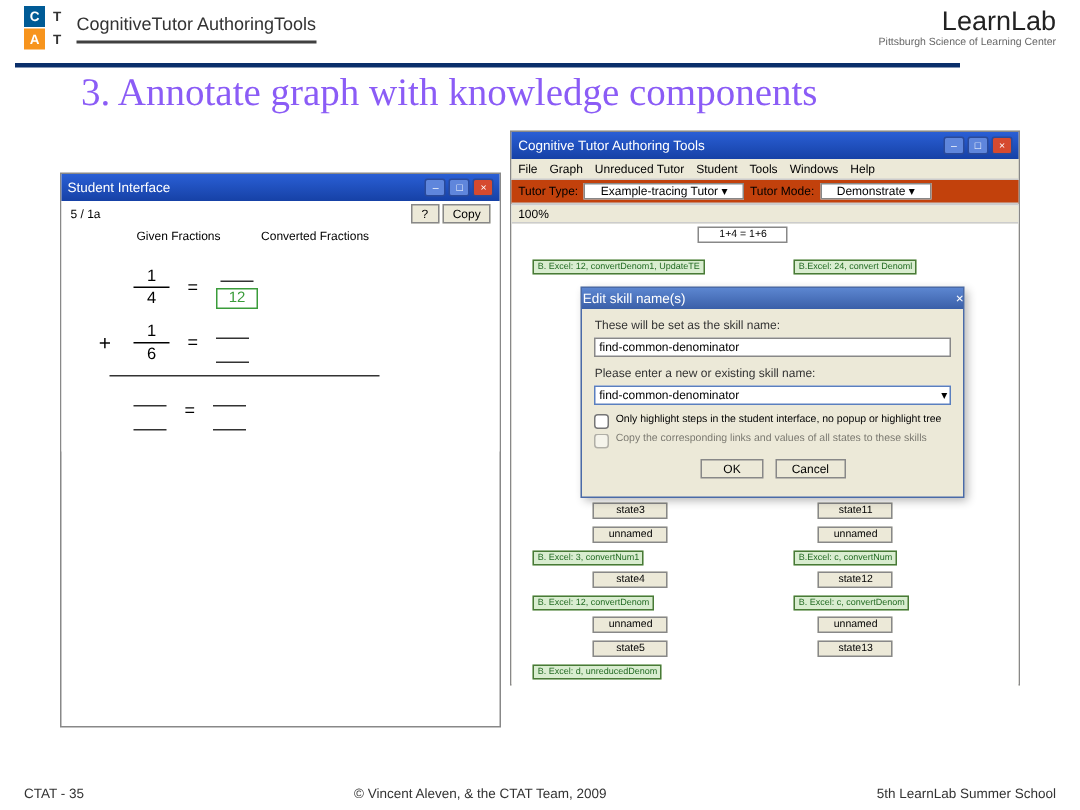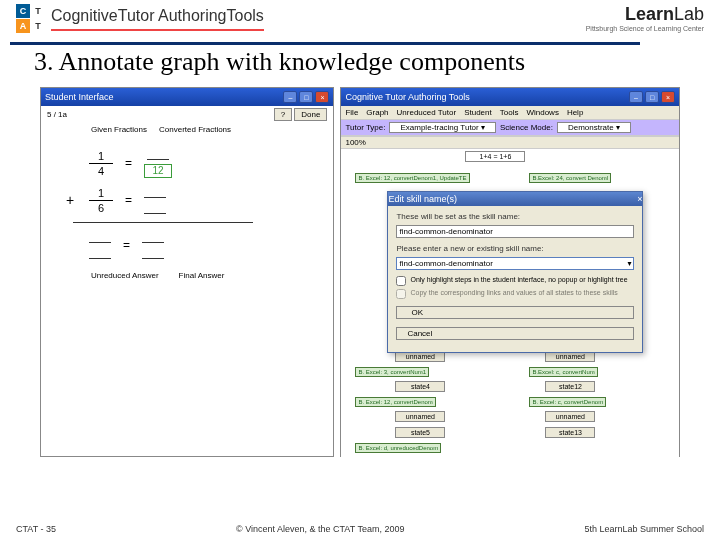--- a/index.html
+++ b/index.html
@@ -21,59 +21,59 @@
   }
   .logo-left { display:flex; align-items:center; gap:6px;}
   .ctat-logo {
     display:flex; flex-direction:column; gap:1px;
   }
   .ctat-row { display:flex; gap:1px;}
   .ctat-cell { width:14px; height:14px; display:flex;align-items:center;justify-content:center;font-size:9px;font-weight:bold;color:#333;}
   .cell-c { background:#005b96; color:#fff;}
   .cell-t { background:#fff;}
   .cell-a { background:#f7941d; color:#fff;}
-  .ctat-text { font-size:16px; color:#333; border-bottom:2px solid #ef4444; padding-bottom:4px;}
+  .ctat-text { font-size:12px; color:#333; border-bottom:2px solid #404040; padding-bottom:4px;}
   .logo-right { text-align:right; font-size:10px; color:#333; }
   .logo-right .big { font-size:18px; font-weight:normal; color:#222;}
   .logo-right .sub { font-size:7px; color:#666;}
   .rule-line { height:3px; background:#0a2f6b; margin:0 80px 0 10px; }
   .slide-title {
     font-size: 26px;
-    color: #000000;
+    color: #8b5cf6;
     font-family: Georgia, 'Times New Roman', serif;
-    padding: 2px 0 10px 34px;
+    padding: 2px 0 10px 54px;
   }
   .content { display:flex; gap:6px; padding:0 40px; }
   .panel {
     border: 1px solid #888;
     background: #ece9d8;
     position:relative;
   }
-  .panel-left { width: 300px; height: 370px; background:#fff;}
+  .panel-left { width: 300px; height: 370px; background:#fff;margin-top:28px;}
   .panel-right { width: 346px; height: 370px;}
   .titlebar {
     height:18px;
     background: linear-gradient(#2a5fd5,#1641a6);
     color:#fff;
     font-size:9px;
     display:flex;
     align-items:center;
     padding:0 4px;
     justify-content:space-between;
   }
   .titlebar-icons { display:flex; gap:2px;}
   .tb-btn { width:14px;height:12px;background:#5f86dc;border:1px solid #2a4a9a;border-radius:2px;display:flex;align-items:center;justify-content:center;font-size:7px;color:#fff;}
   .tb-close { background:#d64a2f;}
   .menubar { background:#ece9d8; font-size:8px; padding:2px 4px; display:flex; gap:8px; border-bottom:1px solid #ccc;}
-  .toolbar { background:#c4b5fd; font-size:8px; padding:2px 4px; display:flex; gap:4px; border-bottom:1px solid #ccc; align-items:center;text-align:center;}
+  .toolbar { background:#c2410c; font-size:8px; padding:2px 4px; display:flex; gap:4px; border-bottom:1px solid #ccc; align-items:center;text-align:center;}
   .left-inner { padding:2px 2px; background:#fff;}
   .left-toprow { display:flex; justify-content:space-between; padding:2px 4px; font-size:8px;}
   .btn-small { border:1px solid #888; background:#ece9d8; padding:1px 6px; font-size:8px;}
   .frac-area { padding:6px 10px 4px 20px;}
-  .labels-row { display:flex; font-size:8px; gap:12px; padding:4px 0 8px 48px;}
+  .labels-row { display:flex; font-size:8px; gap:27px; padding:4px 0 8px 48px;}
   .frac-row { display:flex; align-items:center; gap:12px; margin-bottom:8px;}
   .plus-col { width:14px; font-size:14px; text-align:center;}
   .fraction { display:flex; flex-direction:column; align-items:center; font-size:11px;}
   .fraction .line { width:24px; height:1px; background:#000; margin:1px 0;}
   .eq { font-size:12px;}
   .blank { width:22px; height:12px; border-bottom:1px solid #333;}
   .result-box { width:28px; height:14px; border:1px solid #3a9c3a; color:#3a9c3a; font-size:10px; text-align:center;}
   .hr-line { height:1px; background:#333; margin:4px 0 8px 10px; width:180px;}
   .bottom-labels { display:flex; gap:20px; font-size:8px; padding-left:48px;}
   .right-body { background:#fff; height:332px; position:relative; overflow:hidden; border-top:1px solid #ccc;}
@@ -97,21 +97,21 @@
     box-shadow:2px 2px 6px rgba(0,0,0,0.3);
     font-size:8px;
   }
   .dialog-title { background:linear-gradient(#5c86d0,#3a5fa8); color:#fff; font-size:9px; padding:2px 0; display:flex; justify-content:space-between;}
   .dialog-body { padding:6px 8px;}
   .dialog-body p { font-size:8px; margin-bottom:4px; color:#333;}
   .input-box { width:100%; border:1px solid #888; background:#fff; padding:1px 2px; font-size:8px; margin-bottom:6px;}
   .select-box { width:100%; border:1px solid #5a7fbf; background:#fff; padding:1px 2px; font-size:8px; margin-bottom:6px; display:flex; justify-content:space-between;}
   .checkbox-row { display:flex; align-items:flex-start; gap:4px; font-size:7px; margin-bottom:3px;}
   .checkbox-row input { width:10px;height:10px;}
-  .dialog-btns { display:flex; gap:8px; justify-content:center; padding:4px 0 6px 0;flex-direction:column;}
+  .dialog-btns { display:flex; gap:8px; justify-content:center; padding:4px 0 6px 0;}
   .footer {
     position:absolute;
     bottom:6px; left:0; width:100%;
     display:flex; justify-content:space-between;
     padding:0 16px;
     font-size:9px;
     color:#333;
   }
   .select-mini { border:1px solid #888; background:#fff; padding:0 10px; font-size:8px;}
 </style>
@@ -126,21 +126,21 @@
           <div class="ctat-cell cell-t">T</div>
         </div>
       <div class="ctat-row">
           <div class="ctat-cell cell-a">A</div>
           <div class="ctat-cell cell-t">T</div>
         </div>
     </div>
     <div class="ctat-text">CognitiveTutor AuthoringTools</div>
   </div>
   <div class="logo-right">
-    <div class="big"><span style="font-weight:bold;">Learn</span>Lab</div>
+    <div class="big"><span style="font-weight:normal;">Learn</span>Lab</div>
     <div class="sub">Pittsburgh Science of Learning Center</div>
   </div>
 </div>
 <div class="rule-line"></div>
 
 <div class="slide-title">3. Annotate graph with knowledge components</div>
 
 <div class="content">
 
   <div class="panel panel-left">
@@ -150,21 +150,21 @@
         <div class="tb-btn">–</div>
         <div class="tb-btn">□</div>
         <div class="tb-btn tb-close">×</div>
       </div>
     </div>
     <div class="left-inner">
       <div class="left-toprow">
         <span>5 / 1a</span>
         <span>
           <span class="btn-small">?</span>
-          <span class="btn-small">Done</span>
+          <span class="btn-small">Copy</span>
         </span>
       </div>
       <div class="labels-row">
         <span>Given Fractions</span>
         <span>Converted Fractions</span>
       </div>
       <div class="frac-area">
         <div class="frac-row">
           <div class="plus-col"></div>
           <div class="fraction">
@@ -201,24 +201,20 @@
             <div style="height:4px;"></div>
             <div class="blank"></div>
           </div>
           <div class="eq">=</div>
           <div class="fraction">
             <div class="blank"></div>
             <div style="height:4px;"></div>
             <div class="blank"></div>
           </div>
         </div>
-      </div>
-      <div class="bottom-labels">
-        <span>Unreduced Answer</span>
-        <span>Final Answer</span>
       </div>
     </div>
   </div>
 
   <div class="panel panel-right">
     <div class="titlebar">
       <span>Cognitive Tutor Authoring Tools</span>
       <div class="titlebar-icons">
         <div class="tb-btn">–</div>
         <div class="tb-btn">□</div>
@@ -230,21 +226,21 @@
       <span>Graph</span>
       <span>Unreduced Tutor</span>
       <span>Student</span>
       <span>Tools</span>
       <span>Windows</span>
       <span>Help</span>
     </div>
     <div class="toolbar">
       <span>Tutor Type:</span>
       <span class="select-mini"><span>Example-tracing Tutor</span> ▾</span>
-      <span>Science Mode:</span>
+      <span>Tutor Mode:</span>
       <span class="select-mini"><span>Demonstrate</span> ▾</span>
     </div>
     <div class="right-body">
       <div class="pct-row">100%</div>
       <div class="graph-area">
         <div class="graph-node" style="left:124px; top:2px; width:60px; background:#fff;">1+4 = 1+6</div>
 
         <div class="graph-edge" style="left:14px; top:24px;">B. Excel: 12, convertDenom1, UpdateTE</div>
         <div class="graph-edge" style="left:188px; top:24px;">B.Excel: 24, convert Denoml</div>
 

